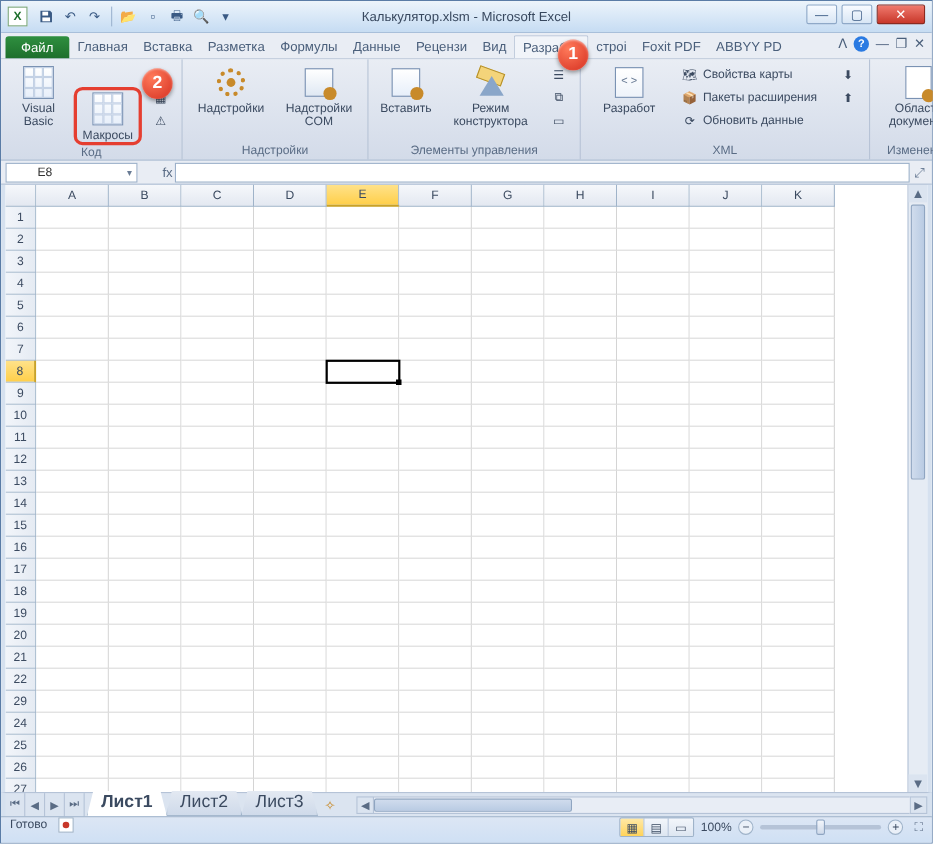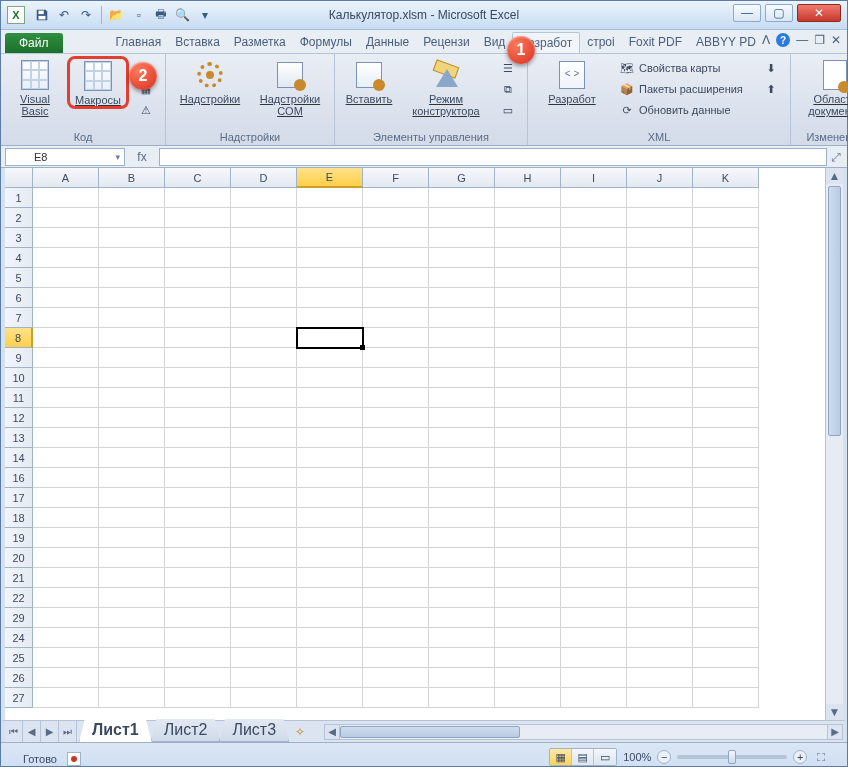--- a/index.html
+++ b/index.html
@@ -40,35 +40,35 @@
   .tab.active { background:var(--tab-active-bg); border:1px solid var(--group-sep); border-bottom:none; border-top-left-radius:2px; border-top-right-radius:2px; }
   .help-area { position:absolute; right:6px; top:3px; display:flex; gap:6px; align-items:center; color:#4a5f7b; }
   .help-area span { cursor:pointer; }
   .help-q { width:14px; height:14px; border-radius:50%; background:#2a7ae2; color:#fff; display:flex; align-items:center; justify-content:center; font-size:10px; font-weight:bold; }
   
   .ribbon { height:92px; background:var(--ribbon-bg); display:flex; border-bottom:1px solid #9bb0c9; }
   .group { display:flex; flex-direction:column; align-items:center; padding:2px 6px 0; border-right:1px solid var(--group-sep); }
   .group:last-child { border-right:none; }
   .group-body { flex:1; display:flex; align-items:flex-start; gap:4px; }
   .group-label { font-size:11px; color:#5a6c85; padding:1px 0 2px; }
-  .big-btn { display:flex; flex-direction:column; align-items:center; justify-content:flex-start; width:56px; padding:2px 2px 0; cursor:pointer; text-align:center; border:1px solid transparent; border-radius:3px;text-decoration:underline; }
+  .big-btn { display:flex; flex-direction:column; align-items:center; justify-content:flex-start; width:56px; padding:2px 2px 0; cursor:pointer; text-align:center; border:1px solid transparent; border-radius:3px; }
   .big-btn .ico { width:32px; height:32px; margin-bottom:2px; display:flex; align-items:center; justify-content:center; }
   .big-btn .lbl { font-size:11px; line-height:12px; color:#3b4a60; word-break:break-word; }
   .big-btn.wide { width:76px; }
   .big-btn.wider { width:90px; }
   .col-btns { display:flex; flex-direction:column; gap:1px; padding-top:2px; }
   .small-btn { height:20px; display:flex; align-items:center; gap:4px; padding:0 4px; font-size:11px; color:#3b4a60; cursor:pointer; border:1px solid transparent; border-radius:2px; white-space:nowrap; }
   .small-btn .sico { width:16px; height:16px; display:flex; align-items:center; justify-content:center; }
-  .highlighted { border:3px solid #e53e30 !important; border-radius:8px !important; padding:1px 1px 0; }
+  .highlighted { border:3px solid #e53e30 !important; border-radius:8px !important; padding:1px 1px 0;margin-top:23px; }
   .callout { position:absolute; width:28px; height:28px; border-radius:50%; background:radial-gradient(circle at 35% 30%, #ff7a5a,#d52f20); box-shadow:0 2px 4px rgba(0,0,0,.4), inset 0 1px 2px rgba(255,255,255,.5); color:#fff; font-weight:bold; font-size:16px; display:flex; align-items:center; justify-content:center; z-index:50; }
   
   .formula-bar { height:22px; background:#e9edf4; border-bottom:1px solid #9bb0c9; display:flex; align-items:center; padding:0 4px; gap:2px; }
   .name-box { width:120px; height:18px; background:#fff; border:1px solid #9bb0c9; display:flex; align-items:center; padding-left:28px; font-size:11px; color:#333; position:relative; }
   .name-box::after { content:"▾"; position:absolute; right:4px; font-size:9px; color:#6a7c95; }
-  .fx-label { width:30px; text-align:center; color:#5a6c85; font-size:12px; }
+  .fx-label { width:30px; text-align:right; color:#5a6c85; font-size:12px; }
   .fx-input { flex:1; height:18px; background:#fff; border:1px solid #9bb0c9; }
   .fx-expand { width:14px; height:18px; display:flex; align-items:center; justify-content:center; color:#6a7c95; cursor:pointer; }
   
   .grid-wrap { flex:1; display:flex; overflow:hidden; position:relative; background:#fff; border-left:4px solid #d6e1ef; border-right:4px solid #d6e1ef; }
   .grid { flex:1; display:flex; flex-direction:column; overflow:hidden; }
   .col-headers { display:flex; height:20px; }
   .corner { width:28px; background:var(--header-bg); border:1px solid var(--header-border); border-top:none; border-left:none; }
   .col-h { width:66px; background:var(--header-bg); border-right:1px solid var(--header-border); border-bottom:1px solid var(--header-border); display:flex; align-items:center; justify-content:center; font-size:11px; color:#3b4a60; cursor:pointer; }
   .col-h.sel { background:var(--sel-header); border-bottom:2px solid var(--sel-header-border); }
   .rows { flex:1; overflow:hidden; }
@@ -88,21 +88,21 @@
   .tab-nav-btn { width:18px; display:flex; align-items:center; justify-content:center; color:#5a6c85; border-right:1px solid #b5c3d7; cursor:pointer; font-size:10px; }
   .sheet-tabs { display:flex; align-items:flex-end; padding-left:2px; }
   .sheet-tab { padding:2px 12px; font-size:16px; background:linear-gradient(#e3e9f2,#cfdaea); border:1px solid #9fb3c9; border-top:none; margin-right:-1px; color:#3b4a60; cursor:pointer; clip-path:polygon(8% 0,92% 0,100% 100%,0 100%); }
   .sheet-tab.active { background:#fff; font-weight:bold; border-bottom-color:#fff; z-index:1; position:relative; }
   .new-sheet { width:24px; display:flex; align-items:center; justify-content:center; color:#c88a2a; cursor:pointer; }
   .hscroll { flex:1; display:flex; align-items:center; margin-left:12px; position:relative; }
   .hscroll .arr { width:16px; height:16px; background:#dbe4f0; border:1px solid #b5c3d7; display:flex; align-items:center; justify-content:center; color:#5a6c85; cursor:pointer; font-size:10px; }
   .hscroll .track { flex:1; height:16px; background:#e8edf5; border-top:1px solid #b5c3d7; border-bottom:1px solid #b5c3d7; position:relative; }
   .hscroll .thumb { position:absolute; top:1px; bottom:1px; left:0; width:180px; background:linear-gradient(#d0dced,#b9cbe3); border:1px solid #8fa5c1; border-radius:2px; }
   
-  .status-bar { height:24px; background:var(--status-bg); border-top:1px solid #9bb0c9; display:flex; align-items:flex-end; padding:0 22px; font-size:11px; color:#3b4a60; justify-content:space-between; }
+  .status-bar { height:24px; background:var(--status-bg); border-top:1px solid #9bb0c9; display:flex; align-items:flex-start; padding:0 8px; font-size:11px; color:#3b4a60; justify-content:space-between; }
   .status-right { display:flex; align-items:center; gap:6px; }
   .view-btns { display:flex; border:1px solid #9fb3c9; border-radius:2px; overflow:hidden; }
   .view-btn { width:22px; height:16px; display:flex; align-items:center; justify-content:center; background:linear-gradient(#f3f6fb,#dde6f1); border-right:1px solid #b5c3d7; cursor:pointer; }
   .view-btn:last-child { border-right:none; }
   .view-btn.active { background:linear-gradient(#ffe9a8,#ffd35a); }
   .zoom-slider { width:110px; height:4px; background:#b5c3d7; position:relative; border-radius:2px; }
   .zoom-slider .knob { position:absolute; left:50%; top:-5px; width:8px; height:14px; background:linear-gradient(#f3f6fb,#cfdaea); border:1px solid #8fa5c1; border-radius:2px; transform:translateX(-50%); }
   .zoom-btn { width:14px; height:14px; border:1px solid #9fb3c9; border-radius:50%; display:flex; align-items:center; justify-content:center; background:#eaf0f8; cursor:pointer; font-size:11px; line-height:1; }
   .macro-rec { width:14px; height:14px; border:1px solid #9fb3c9; background:#fff; display:flex; align-items:center; justify-content:center; }
   .macro-rec::after{content:"";width:6px;height:6px;border-radius:50%;background:#c8372a;}
@@ -147,21 +147,21 @@
     <div class="title-text">Калькулятор.xlsm  -  Microsoft Excel</div>
     <div class="win-controls">
       <div class="win-btn">—</div>
       <div class="win-btn">▢</div>
       <div class="win-btn close">✕</div>
     </div>
   </div>
 
   <div class="tabs-row" style="position:relative;">
     <div class="file-tab">Файл</div>
-    <div id="tabs-container" style="display:flex;padding-left:45px;">
+    <div id="tabs-container" style="display:flex;">
         <div class="tab">Главная</div>
         <div class="tab">Вставка</div>
         <div class="tab">Разметка</div>
         <div class="tab">Формулы</div>
         <div class="tab">Данные</div>
         <div class="tab">Рецензи</div>
         <div class="tab">Вид</div>
         <div class="tab active">Разработ</div>
         <div class="tab">строі</div>
         <div class="tab">Foxit PDF</div>
@@ -540,20 +540,34 @@
             <div class="cell"></div>
             <div class="cell"></div>
             <div class="cell"></div>
             <div class="cell"></div>
             <div class="cell"></div>
             <div class="cell"></div>
             <div class="cell"></div>
             <div class="cell"></div>
           </div>
           <div class="row">
+            <div class="row-h">15</div>
+            <div class="cell"></div>
+            <div class="cell"></div>
+            <div class="cell"></div>
+            <div class="cell"></div>
+            <div class="cell"></div>
+            <div class="cell"></div>
+            <div class="cell"></div>
+            <div class="cell"></div>
+            <div class="cell"></div>
+            <div class="cell"></div>
+            <div class="cell"></div>
+          </div>
+          <div class="row">
             <div class="row-h">16</div>
             <div class="cell"></div>
             <div class="cell"></div>
             <div class="cell"></div>
             <div class="cell"></div>
             <div class="cell"></div>
             <div class="cell"></div>
             <div class="cell"></div>
             <div class="cell"></div>
             <div class="cell"></div>

